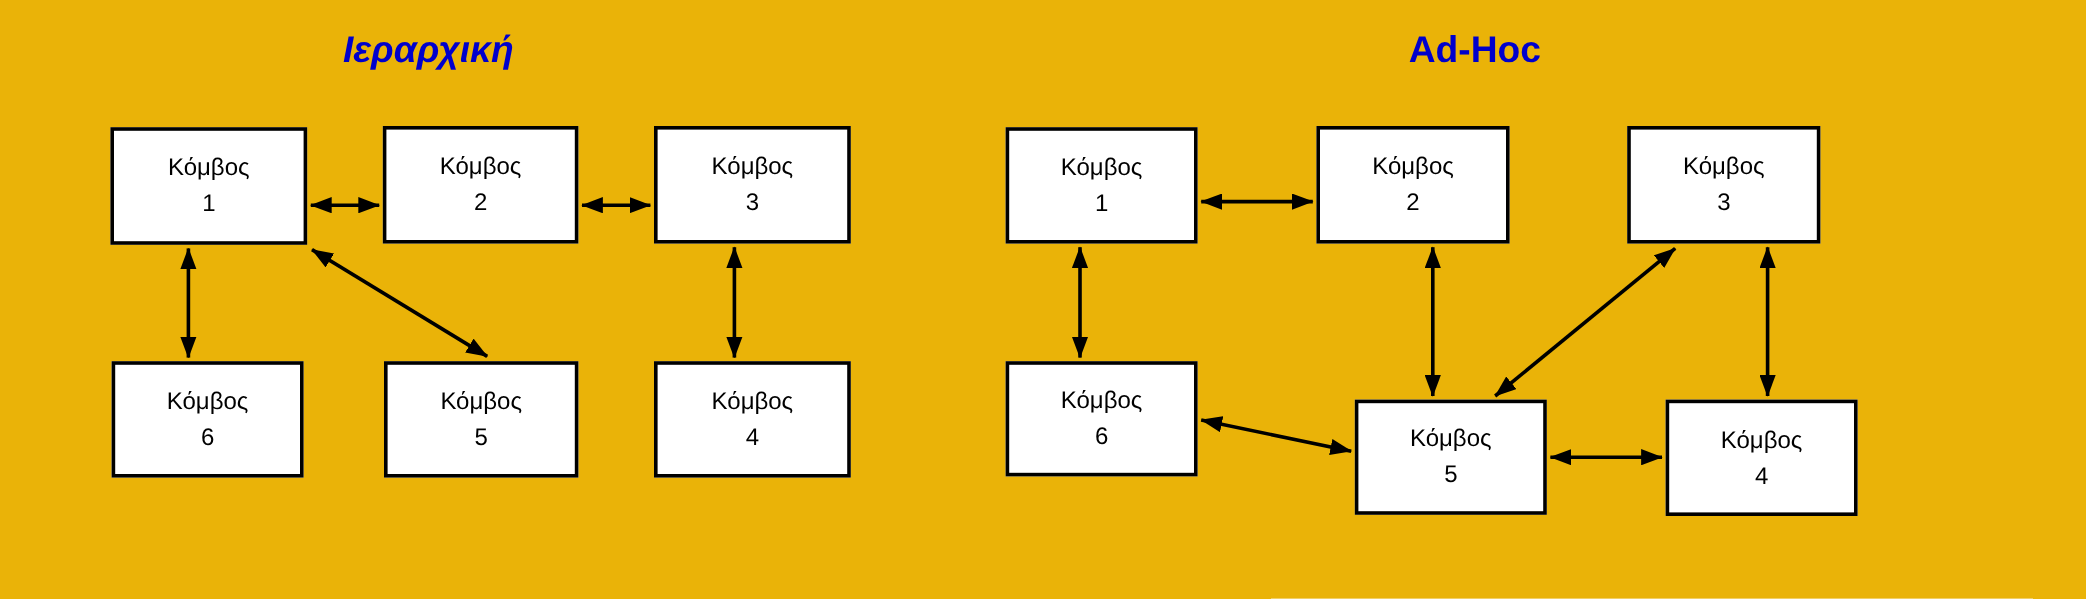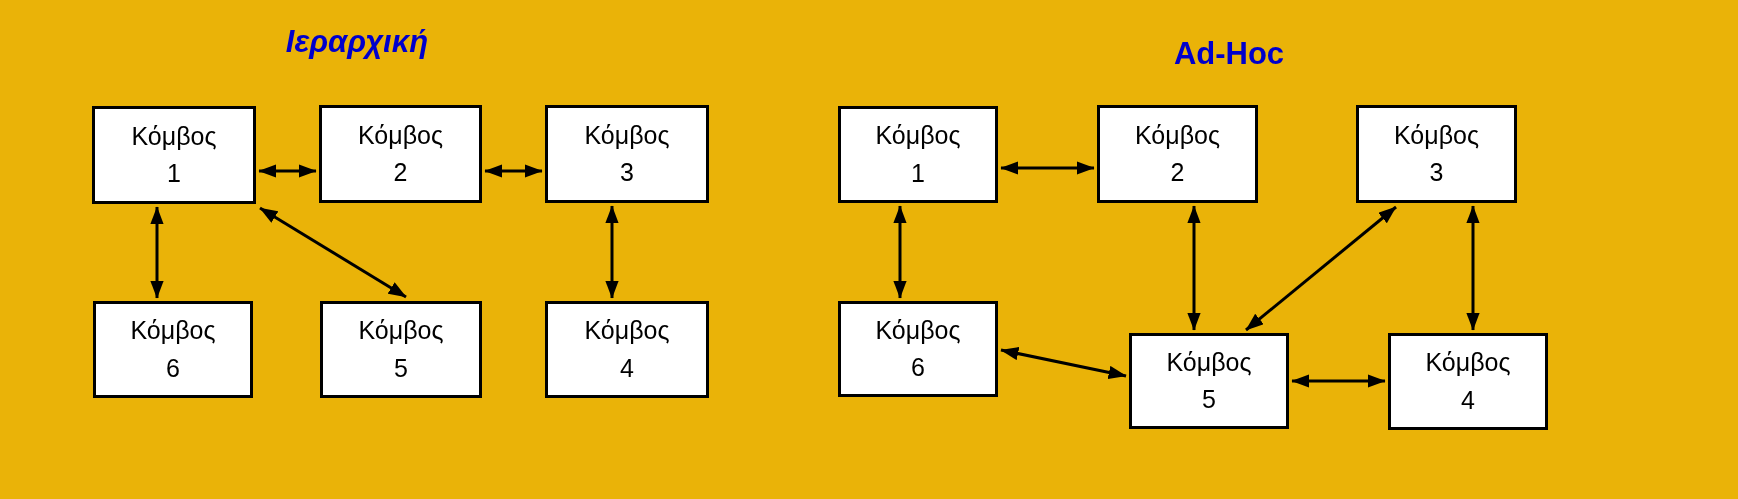--- a/index.html
+++ b/index.html
@@ -23,39 +23,39 @@
   .node {
     position: absolute;
     box-sizing: border-box;
     background: #ffffff;
     border: 3px solid #000000;
     display: flex;
     flex-direction: column;
     align-items: center;
     justify-content: center;
     text-align: center;
-    font-size: 25px;
+    font-size: 20px;
     line-height: 1.5;
     color: #000000;
   }
   .edges {
     position: absolute;
     left: 0; top: 0;
     width: 1738px; height: 499px;
     pointer-events: none;
   }
   .edges line { stroke: #000000; stroke-width: 3; }
 </style>
 </head>
 <body>
 
 <div class="canvas">
 
   <div class="diagram-title italic" style="left:252px; top:24px; width:210px;">Ιεραρχική</div>
-  <div class="diagram-title" style="left:1124px; top:36px; width:210px;">Ad-Hoc</div>
+  <div class="diagram-title" style="left:1124px; top:24px; width:210px;">Ad-Hoc</div>
 
   <div class="node" style="left:92px; top:106px; width:164px; height:98px;">
     <span>Κόμβος</span>
     <span>1</span>
   </div>
   <div class="node" style="left:319px; top:105px; width:163px; height:98px;">
     <span>Κόμβος</span>
     <span>2</span>
   </div>
   <div class="node" style="left:545px; top:105px; width:164px; height:98px;">

